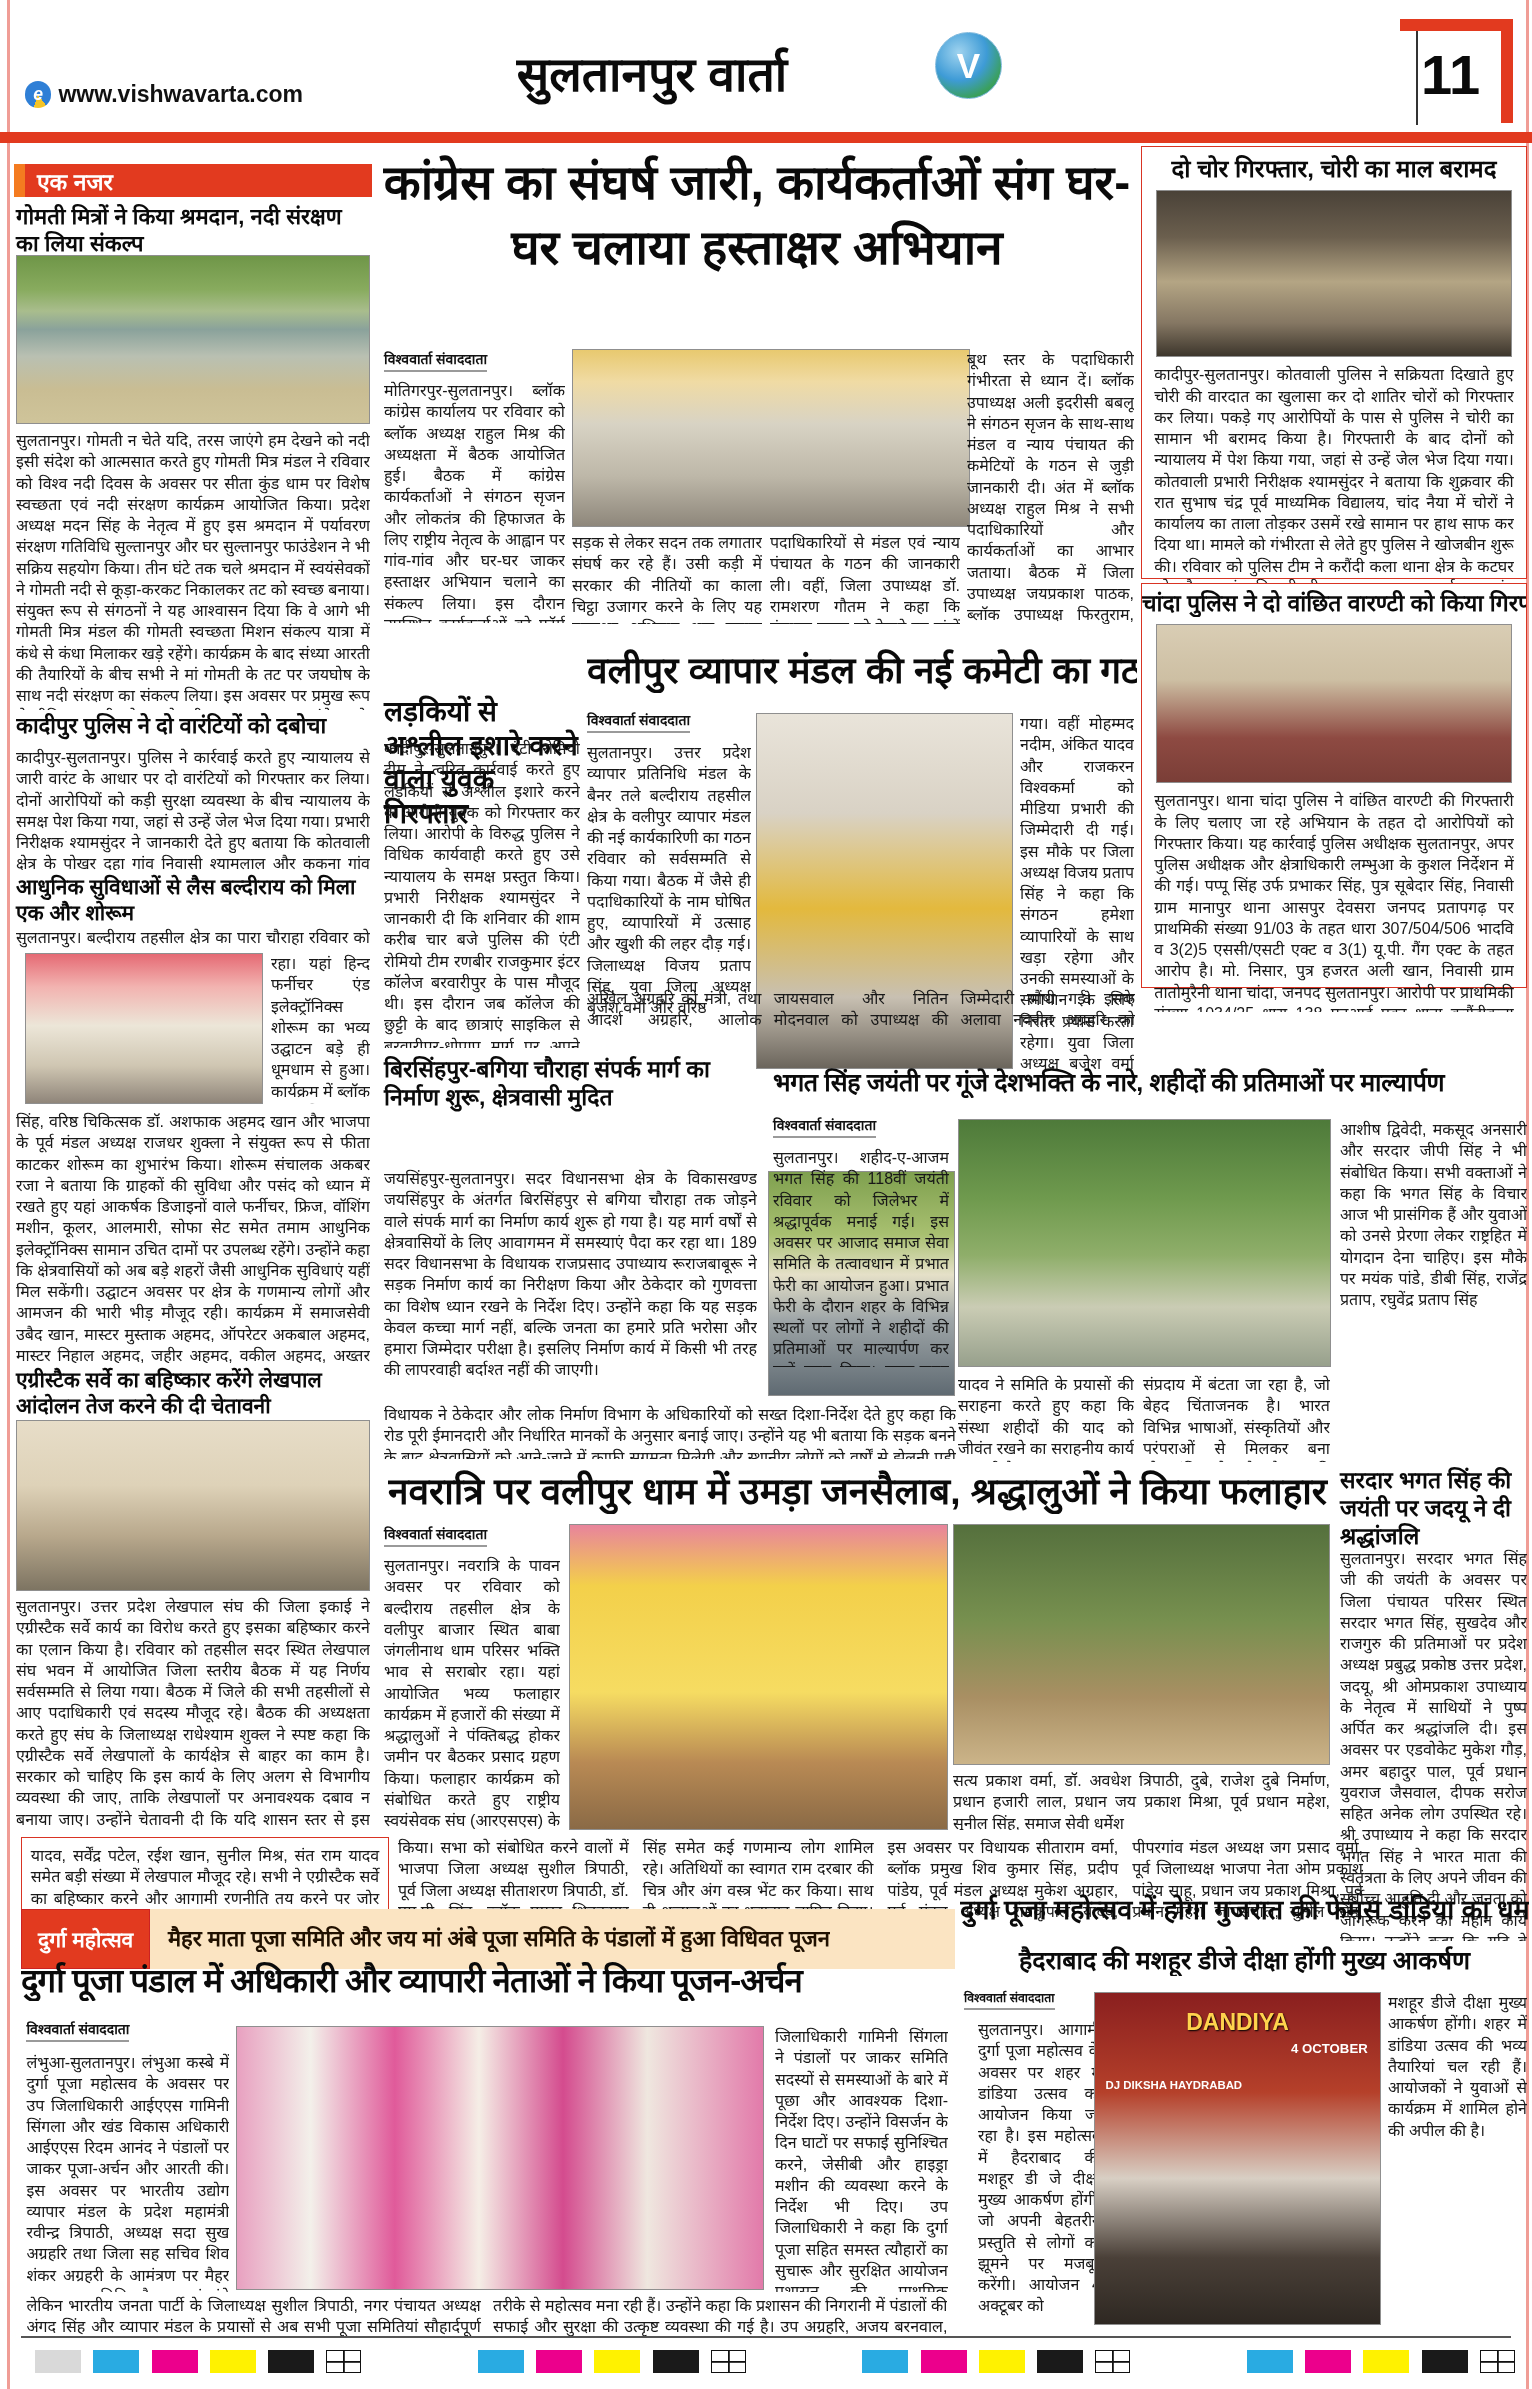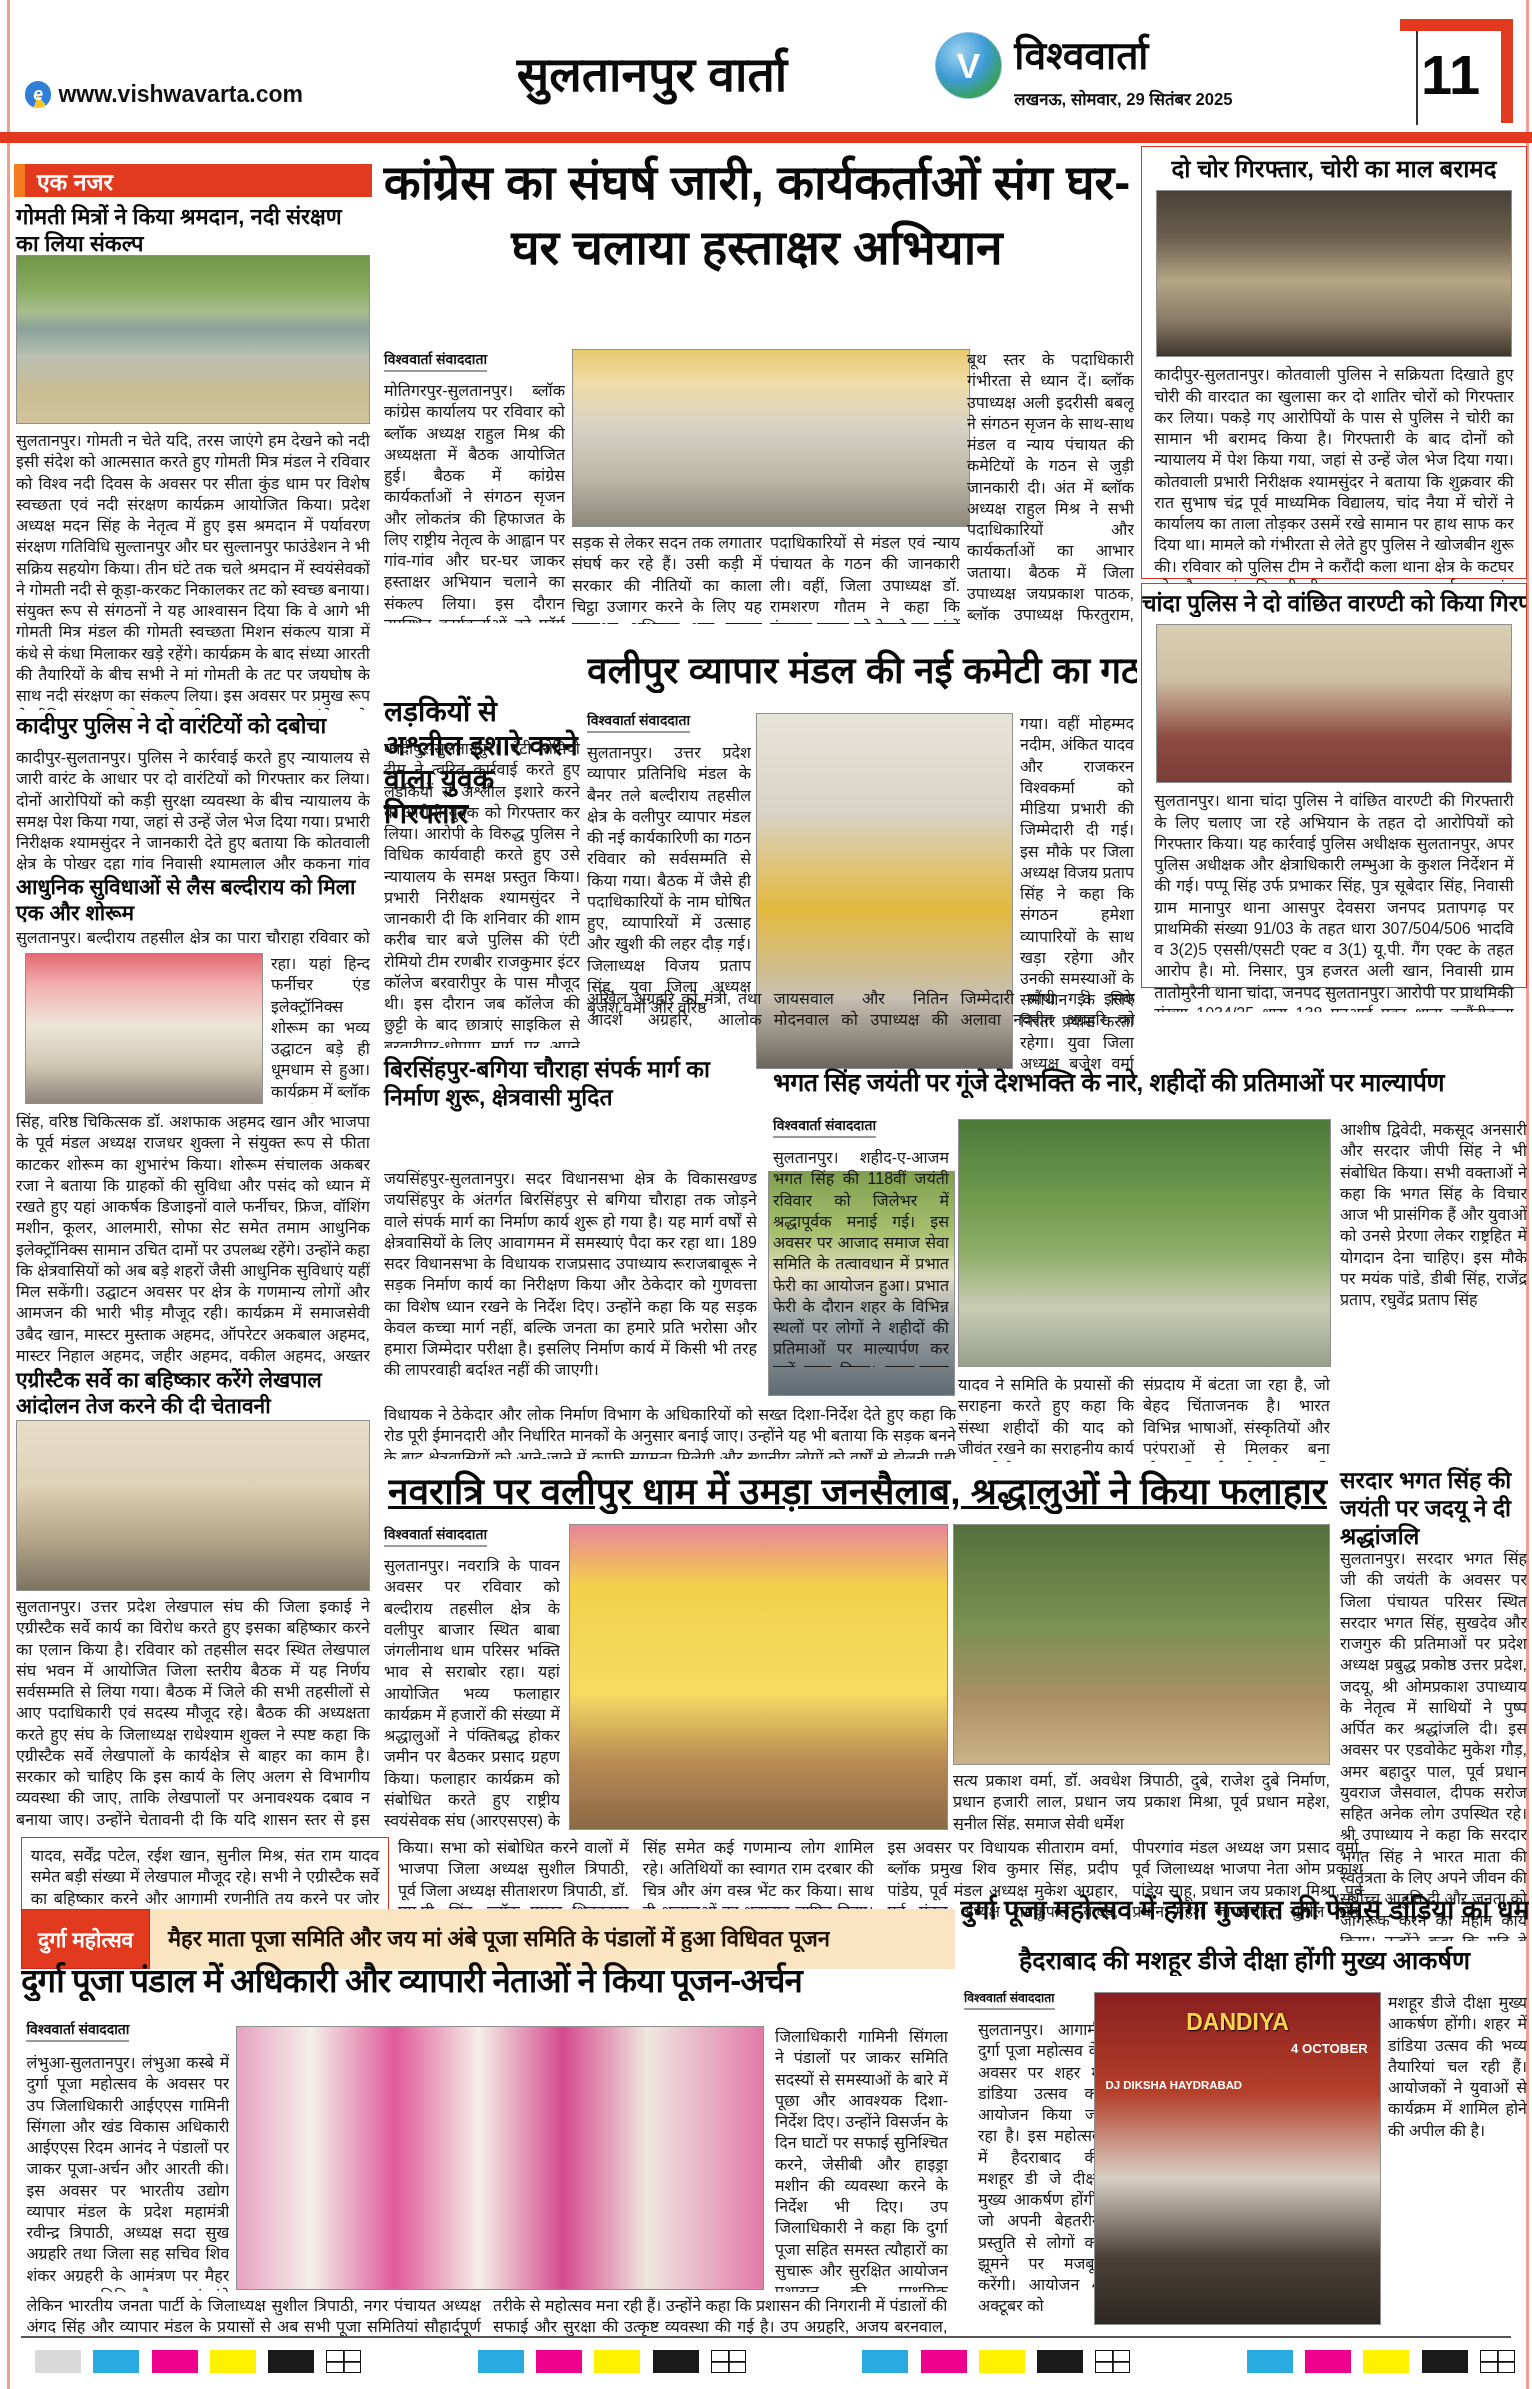--- a/index.html
+++ b/index.html
@@ -36,24 +36,20 @@
 
   <div class="abs" style="left:25px;top:81px;display:flex;align-items:center;gap:7px;">
     <span style="width:26.4px;height:26.4px;border-radius:50%;display:inline-flex;align-items:center;justify-content:center;background:conic-gradient(#2f7fd6 0 40%,#f5c427 40% 55%,#2f7fd6 55% 100%);color:#fff;font-weight:700;font-style:italic;font-size:17.6px;">e</span>
     <span style="font-size:23px;font-weight:700;color:#111;">www.vishwavarta.com</span>
   </div>
 
   <div class="abs centered headline" style="left:423px;top:46px;width:458px;font-size:48px;">सुलतानपुर वार्ता</div>
 
   <div class="abs" style="left:935px;top:32px;display:flex;gap:12.3px;">
     <span style="width:65px;height:65px;border-radius:50%;display:inline-flex;align-items:center;justify-content:center;background:radial-gradient(circle at 35% 30%,#9fd3ef 0%,#3e9bd6 45%,#3aa05a 75%,#2c7fb8 100%);color:#fff;font-weight:700;font-size:35px;border:1.8px solid #7fb9dd;">V</span>
-    <span style="display:flex;flex-direction:column;">
-      <span class="headline" style="font-size:39px;">विश्ववार्ता</span>
-      <span style="font-size:16.7px;font-weight:700;color:#111;margin-top:7px;">लखनऊ,  सोमवार, 29 सितंबर 2025</span>
-    </span>
   </div>
 
   <div class="abs" style="left:1416px;top:26.4px;width:1.8px;height:99px;background:#333;"></div>
   <div class="abs" style="left:1400px;top:19.4px;width:113px;height:104px;border-top:12.3px solid #e23a1f;border-right:12.3px solid #e23a1f;box-sizing:border-box;text-align:center;">
     <span class="headline" style="font-size:56px;line-height:88px;">11</span>
   </div>
 
   <div class="abs" style="left:0;top:132px;width:1532px;height:11.4px;background:#e23a1f;"></div>
 
   <div class="abs" style="left:14px;top:164px;width:358px;height:33px;background:#e23a1f;display:flex;align-items:center;">
@@ -132,21 +128,21 @@
   </div>
   <div class="abs body-text" style="left:773px;top:1147px;width:176px;height:220px;">
     <span class="loc">सुलतानपुर।</span>
     <span>शहीद-ए-आजम भगत सिंह की 118वीं जयंती रविवार को जिलेभर में श्रद्धापूर्वक मनाई गई। इस अवसर पर आजाद समाज सेवा समिति के तत्वावधान में प्रभात फेरी का आयोजन हुआ। प्रभात फेरी के दौरान शहर के विभिन्न स्थलों पर लोगों ने शहीदों की प्रतिमाओं पर माल्यार्पण कर उन्हें नमन किया। जगह-जगह देशभक्ति के नारे गूंजते रहे। मुख्य कार्यक्रम जिला पंचायत परिसर स्थित शहीद-ए-आजम भगत सिंह पार्क में संपन्न हुआ, जहां विचार गोष्ठी आयोजित की गई। इसमें वक्ताओं ने शहीद भगत सिंह के अदम्य साहस, देशप्रेम और उनके विचारों पर प्रकाश डाला। वरिष्ठ समाजसेवी करतार केशव</span>
   </div>
   <div class="abs photo" style="left:958px;top:1119px;width:373px;height:248px;background:linear-gradient(180deg,#4e7a3a 0%,#6f9a4e 32%,#8fae6a 55%,#caccb4 76%,#97a08c 100%);"></div>
   <div class="abs body-text" style="left:1340px;top:1119px;width:187px;height:336px;">आशीष द्विवेदी, मकसूद अनसारी और सरदार जीपी सिंह ने भी संबोधित किया। सभी वक्ताओं ने कहा कि भगत सिंह के विचार आज भी प्रासंगिक हैं और युवाओं को उनसे प्रेरणा लेकर राष्ट्रहित में योगदान देना चाहिए। इस मौके पर मयंक पांडे, डीबी सिंह, राजेंद्र प्रताप, रघुवेंद्र प्रताप सिंह</div>
   <div class="abs body-text" style="left:958px;top:1374px;width:176px;height:88px;">यादव ने समिति के प्रयासों की सराहना करते हुए कहा कि संस्था शहीदों की याद को जीवंत रखने का सराहनीय कार्य कर रही है।</div>
   <div class="abs body-text" style="left:1143px;top:1374px;width:187px;height:88px;">संप्रदाय में बंटता जा रहा है, जो बेहद चिंताजनक है। भारत विभिन्न भाषाओं, संस्कृतियों और परंपराओं से मिलकर बना लोकतांत्रिक देश है और इसकी खूबसूरती को बनाए रखना हम सबका कर्तव्य है। गोष्ठी को विजय यादव, बब्लू सिंह प्रधान, गिरीश तिवारी उर्फ बब्लू, डॉ. पांडेय, आशीष मिश्रा महाकाल, प्रवक्ता सर्वेश कुमार सिंह, मीडिया प्रभारी रवि दुबे, जयप्रकाश सिंह, संतोष गुप्ता, मोइद अहमद, अजय कश्यप सहित सैकड़ों लोग मौजूद रहे।</div>
 
-  <div class="abs headline nowrap" style="left:388px;top:1469px;width:1050px;font-size:37px;text-decoration:underline;">नवरात्रि पर वलीपुर धाम में उमड़ा जनसैलाब, श्रद्धालुओं ने किया फलाहार</div>
+  <div class="abs headline nowrap" style="left:388px;top:1469px;width:1050px;font-size:37px;">नवरात्रि पर वलीपुर धाम में उमड़ा जनसैलाब, श्रद्धालुओं ने किया फलाहार</div>
   <div class="abs" style="left:384px;top:1524px;width:176px;">
     <span class="byline">विश्ववार्ता संवाददाता</span>
   </div>
   <div class="abs body-text" style="left:384px;top:1555px;width:176px;height:275px;">
     <span class="loc">सुलतानपुर।</span>
     <span>नवरात्रि के पावन अवसर पर रविवार को बल्दीराय तहसील क्षेत्र के वलीपुर बाजार स्थित बाबा जंगलीनाथ धाम परिसर भक्ति भाव से सराबोर रहा। यहां आयोजित भव्य फलाहार कार्यक्रम में हजारों की संख्या में श्रद्धालुओं ने पंक्तिबद्ध होकर जमीन पर बैठकर प्रसाद ग्रहण किया। फलाहार कार्यक्रम को संबोधित करते हुए राष्ट्रीय स्वयंसेवक संघ (आरएसएस) के विभाग प्रचारक ने कहा कि नवरात्रि शक्ति अर्जन का पर्व है। समाज में समरसता का वातावरण बनाए बिना शांति संभव नहीं। कार्यक्रम के आयोजक इसरौली विधानसभा क्षेत्र के</span>
   </div>
   <div class="abs photo" style="left:569px;top:1524px;width:379px;height:306px;background:linear-gradient(180deg,#e8849c 0%,#f3d04a 20%,#f6dc62 55%,#b98a54 78%,#8a6a46 100%);"></div>
   <div class="abs photo" style="left:953px;top:1524px;width:377px;height:241px;background:linear-gradient(180deg,#55703d 0%,#77904f 40%,#a98f63 72%,#cbb489 100%);"></div>
   <div class="abs body-text" style="left:953px;top:1770px;width:377px;height:60px;">सत्य प्रकाश वर्मा, डॉ. अवधेश त्रिपाठी, दुबे, राजेश दुबे निर्माण, प्रधान हजारी लाल, प्रधान जय प्रकाश मिश्रा, पूर्व प्रधान महेश, सुनील सिंह, समाज सेवी धर्मेश</div>

